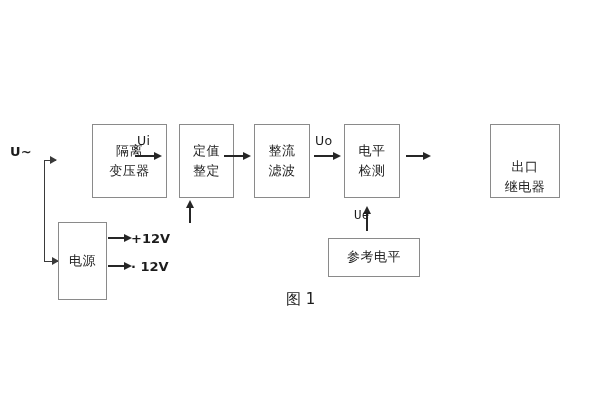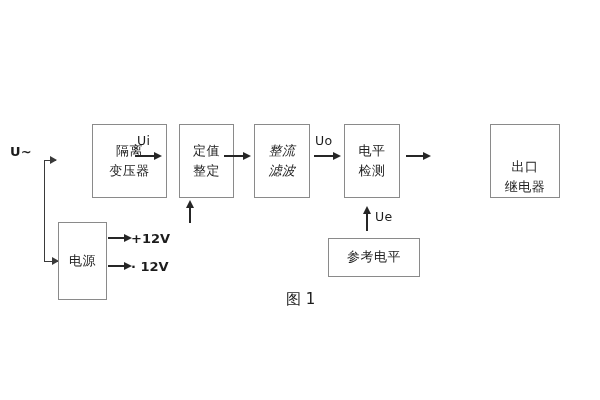--- a/index.html
+++ b/index.html
@@ -106,21 +106,21 @@
   <div class="box" style="left:164px;top:124px;width:55px;height:74px;margin-left:15px;">
     <span class="ln">定值</span>
     <span class="ln">整定</span>
   </div>
 
   <div class="arrow-r" style="left:224px;top:152px;">
     <span class="shaft" style="width:20px;"></span>
       <span class="head"></span>
   </div>
 
-  <div class="box" style="left:254px;top:124px;width:56px;height:74px;font-style:italic;">
+  <div class="box" style="left:254px;top:124px;width:56px;height:74px;">
     <span class="ln">整流</span>
     <span class="ln">滤波</span>
   </div>
 
   <div class="lbl" style="left:315px;top:133px;">Uo</div>
   <div class="arrow-r" style="left:314px;top:152px;">
     <span class="shaft" style="width:20px;"></span>
       <span class="head"></span>
   </div>
 
@@ -168,17 +168,17 @@
   </div>
 
   <div class="box" style="left:328px;top:238px;width:92px;height:39px;align-items:center;">
     <span class="ln">参考电平</span>
   </div>
 
   <div class="arrow-u" style="left:363px;top:206px;">
     <span class="head"></span>
       <span class="shaft" style="height:18px;"></span>
   </div>
-  <div class="lbl" style="left:375px;top:209px;">Ue</div>
+  <div class="lbl" style="left:354px;top:209px;font-family:Liberation Mono, monospace;">Ue</div>
 
   <div class="cap" style="left:286px;top:290px;">图 1</div>
 
 </div>
 
 </body></html>

